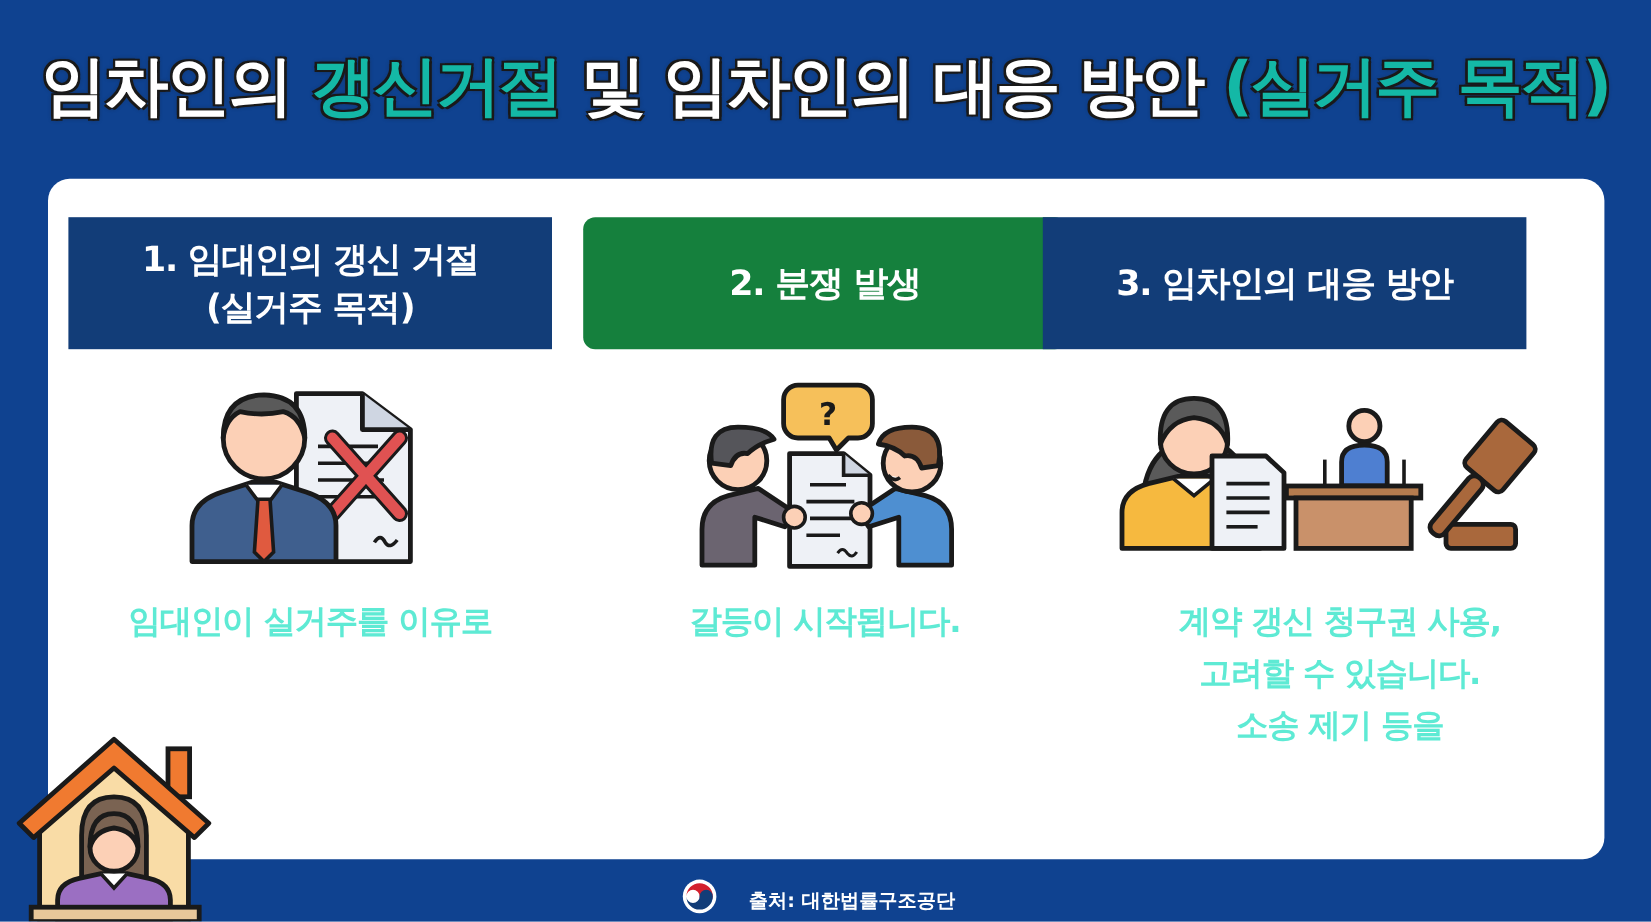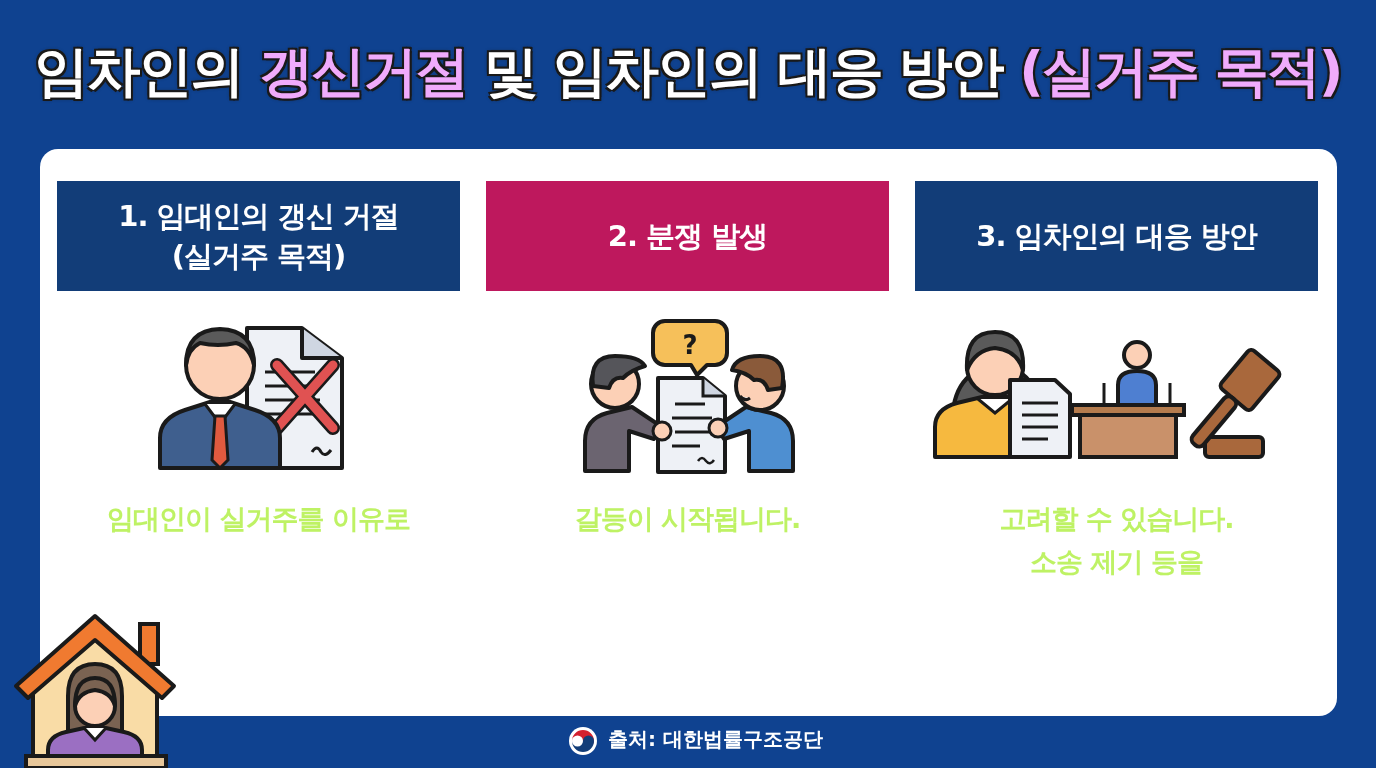--- a/index.html
+++ b/index.html
@@ -8,43 +8,43 @@
     background: #0f4290;
     font-family: "DejaVu Sans", "Liberation Sans", sans-serif;
     position: relative;
   }
   .title {
     position: absolute; left: 0; top: 36px; width: 1376px;
     text-align: center; font-size: 54px; font-weight: bold;
     color: #ffffff; letter-spacing: -2px;
     text-shadow: 0 0 4px #1a1a1a, 2px 2px 0 #1a1a1a, -2px -2px 0 #1a1a1a, 2px -2px 0 #1a1a1a, -2px 2px 0 #1a1a1a;
   }
-  .title .hl { color: #f0abfc; }
+  .title .hl { color: #14b8a6; }
   .card {
     position: absolute; left: 40px; top: 149px; width: 1297px; height: 567px;
     background: #ffffff; border-radius: 18px;
   }
   .col-head {
     position: absolute; top: 181px; height: 110px;
     display: flex; align-items: center; justify-content: center; text-align: center;
     color: #ffffff; font-weight: bold; font-size: 29px; line-height: 40px;
     letter-spacing: -1px;
   }
   .col-head.blue { background: #123d78; }
-  .col-head.orange { background: #be185d; }
+  .col-head.orange { background: #15803d; border-radius: 10px; }
   .icon-box { position: absolute; }
   .body-text {
-    position: absolute; text-align: center; color: #bef264;
+    position: absolute; text-align: center; color: #5eead4;
     font-weight: bold; font-size: 27px; line-height: 44px; letter-spacing: -1px;
   }
   .house { position: absolute; left: 8px; top: 606px; }
   .source {
     position: absolute; left: 568px; top: 726px; height: 36px;
-    display: flex; align-items: flex-start; gap: 10px;
-    color: #ffffff; font-size: 20px; font-weight: bold;
+    display: flex; align-items: flex-end; gap: 26px;
+    color: #ffffff; font-size: 16px; font-weight: bold;
   }
 </style>
 </head>
 <body>
 
 <div class="title">
   <span>임차인의 </span><span class="hl">갱신거절</span><span> 및 임차인의 대응 방안 </span><span class="hl">(실거주 목적)</span>
 </div>
 
 <div class="card"></div>
@@ -111,21 +111,21 @@
     <circle cx="180" cy="70" r="24" fill="#fcd0b6" stroke="#1a1a1a" stroke-width="4"></circle>
     <path d="M202 72 q6 -32 -22 -32 q-24 0 -28 14 q14 2 22 10 q10 -2 14 10 z" fill="#8a5a3a" stroke="#1a1a1a" stroke-width="4" stroke-linejoin="round"></path>
     <path d="M160 80 q5 6 10 2" fill="#ffffff" stroke="#1a1a1a" stroke-width="3"></path>
   </svg>
 </div>
 
 <div class="body-text" style="left:486px; width:403px; top:497px;">
   <div>갈등이 시작됩니다.</div>
 </div>
 
-<div class="col-head blue" style="left:915px; width:403px;">
+<div class="col-head blue" style="left:869px; width:403px;">
   <div>3. 임차인의 대응 방안</div>
 </div>
 
 <div class="icon-box" style="left:930px; top:325px;">
   <svg width="385" height="135" viewBox="0 0 385 135">
     <g>
       <path d="M22 100 q0 -55 45 -60 q45 5 45 60 v30 h-90 z" fill="#5a5a5a" stroke="#1a1a1a" stroke-width="4"></path>
       <path d="M5 132 v-30 q0 -18 22 -24 l25 -6 h25 l25 6 q18 6 18 24 v30 z" fill="#f6b93f" stroke="#1a1a1a" stroke-width="4" stroke-linejoin="round"></path>
       <path d="M48 74 l17 14 l17 -14" fill="#ffffff" stroke="#1a1a1a" stroke-width="3"></path>
       <circle cx="65" cy="42" r="28" fill="#fcd0b6" stroke="#1a1a1a" stroke-width="4"></circle>
@@ -150,20 +150,21 @@
       <rect x="275" y="112" width="58" height="20" rx="4" fill="#a9683c" stroke="#1a1a1a" stroke-width="4"></rect>
       <g transform="rotate(40 320 55)">
         <rect x="300" y="30" width="40" height="50" rx="5" fill="#a9683c" stroke="#1a1a1a" stroke-width="4"></rect>
         <rect x="312" y="80" width="14" height="60" rx="6" fill="#a9683c" stroke="#1a1a1a" stroke-width="4"></rect>
       </g>
     </g>
   </svg>
 </div>
 
 <div class="body-text" style="left:905px; width:423px; top:497px; line-height:43px;">
+  <div>계약 갱신 청구권 사용,</div>
   <div>고려할 수 있습니다.</div>
   <div>소송 제기 등을</div>
 </div>
 
 <div class="house">
   <svg width="175" height="162" viewBox="0 0 175 162">
     <rect x="132" y="18" width="18" height="40" fill="#f07a30" stroke="#1a1a1a" stroke-width="4"></rect>
     <path d="M25 75 l62 -55 l62 55 v87 h-124 z" fill="#f9dca6" stroke="#1a1a1a" stroke-width="4" stroke-linejoin="round"></path>
     <path d="M8 80 l79 -70 l79 70 l-12 12 l-67 -58 l-67 58 z" fill="#f07a30" stroke="#1a1a1a" stroke-width="4" stroke-linejoin="round"></path>
     <path d="M60 140 v-50 q0 -32 27 -32 q27 0 27 32 v50 z" fill="#7a6352" stroke="#1a1a1a" stroke-width="4"></path>

